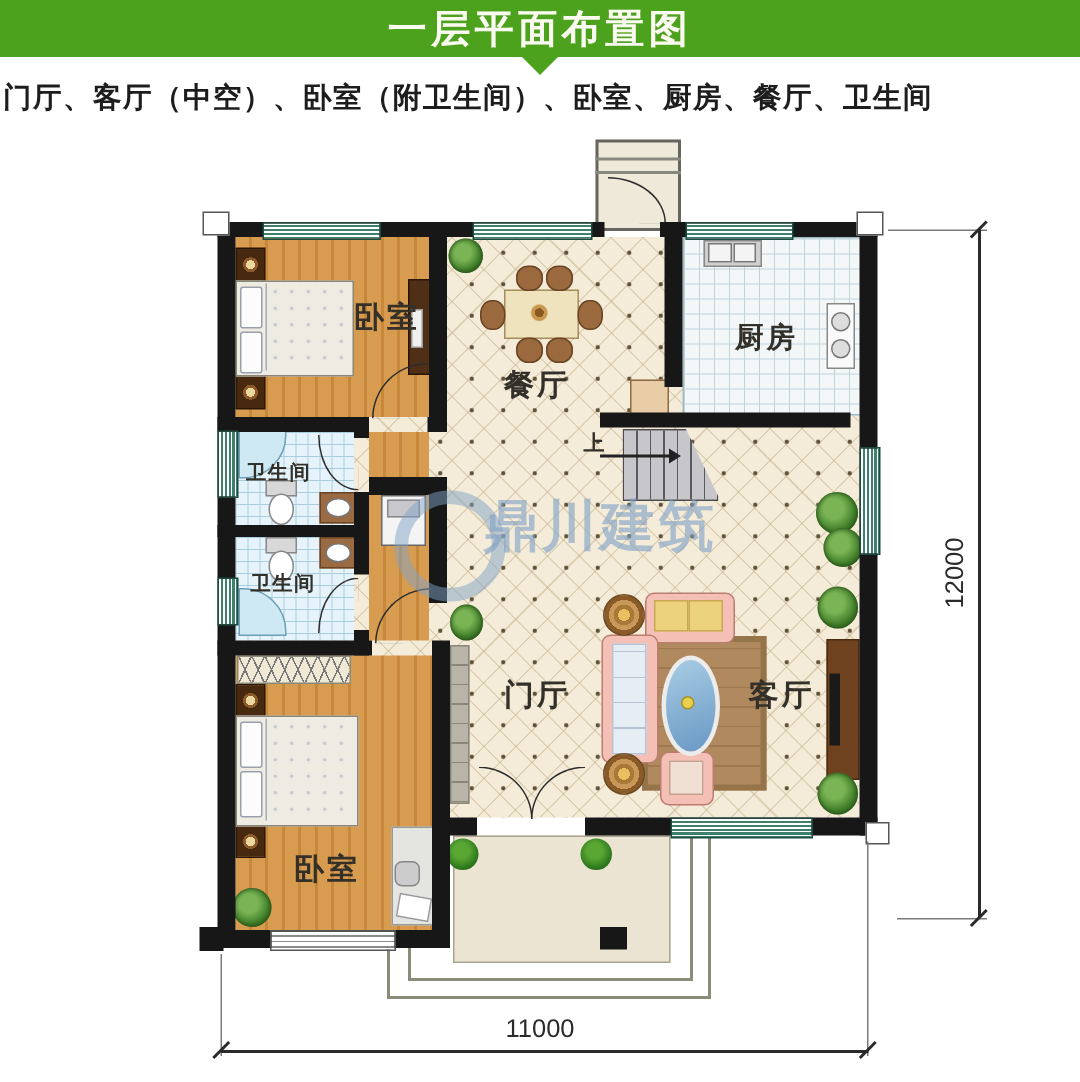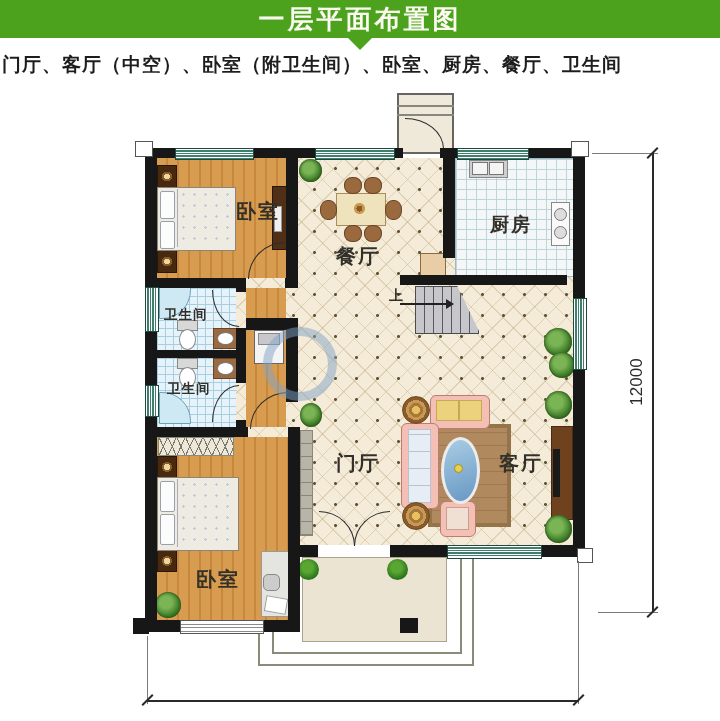--- a/index.html
+++ b/index.html
@@ -231,26 +231,28 @@
   <div class="lbl" style="left:236px;top:198px;">卧室</div>
   <div class="lbl" style="left:336px;top:243px;">餐厅</div>
   <div class="lbl" style="left:490px;top:212px;font-size:19px;">厨房</div>
   <div class="lbl lblS" style="left:164px;top:306px;">卫生间</div>
   <div class="lbl lblS" style="left:167px;top:380px;">卫生间</div>
   <div class="lbl" style="left:196px;top:566px;">卧室</div>
   <div class="lbl" style="left:336px;top:450px;">门厅</div>
   <div class="lbl" style="left:499px;top:450px;">客厅</div>
 
   <div id="wm-circle"></div>
+  <div id="wm-cn">鼎川建筑</div>
 
   <div class="ext" style="left:147px;top:636px;width:1px;height:68px;"></div>
   <div class="ext" style="left:578px;top:561px;width:1px;height:143px;"></div>
   <div class="dl" style="left:147px;top:700px;width:432px;height:1.5px;"></div>
   <div class="tick" style="left:140px;top:699px;"></div>
   <div class="tick" style="left:571px;top:699px;"></div>
+  <div class="dimtxt" style="left:260px;top:676px;width:200px;">11000</div>
 
   <div class="ext" style="left:592px;top:153px;width:66px;height:1px;"></div>
   <div class="ext" style="left:598px;top:612px;width:60px;height:1px;"></div>
   <div class="dl" style="left:652px;top:153px;width:1.5px;height:459px;"></div>
   <div class="tick" style="left:645px;top:152px;"></div>
   <div class="tick" style="left:645px;top:611px;"></div>
   <div class="dimtxt" style="left:597px;top:372px;width:80px;transform:rotate(-90deg);">12000</div>
 
 </div>
 

